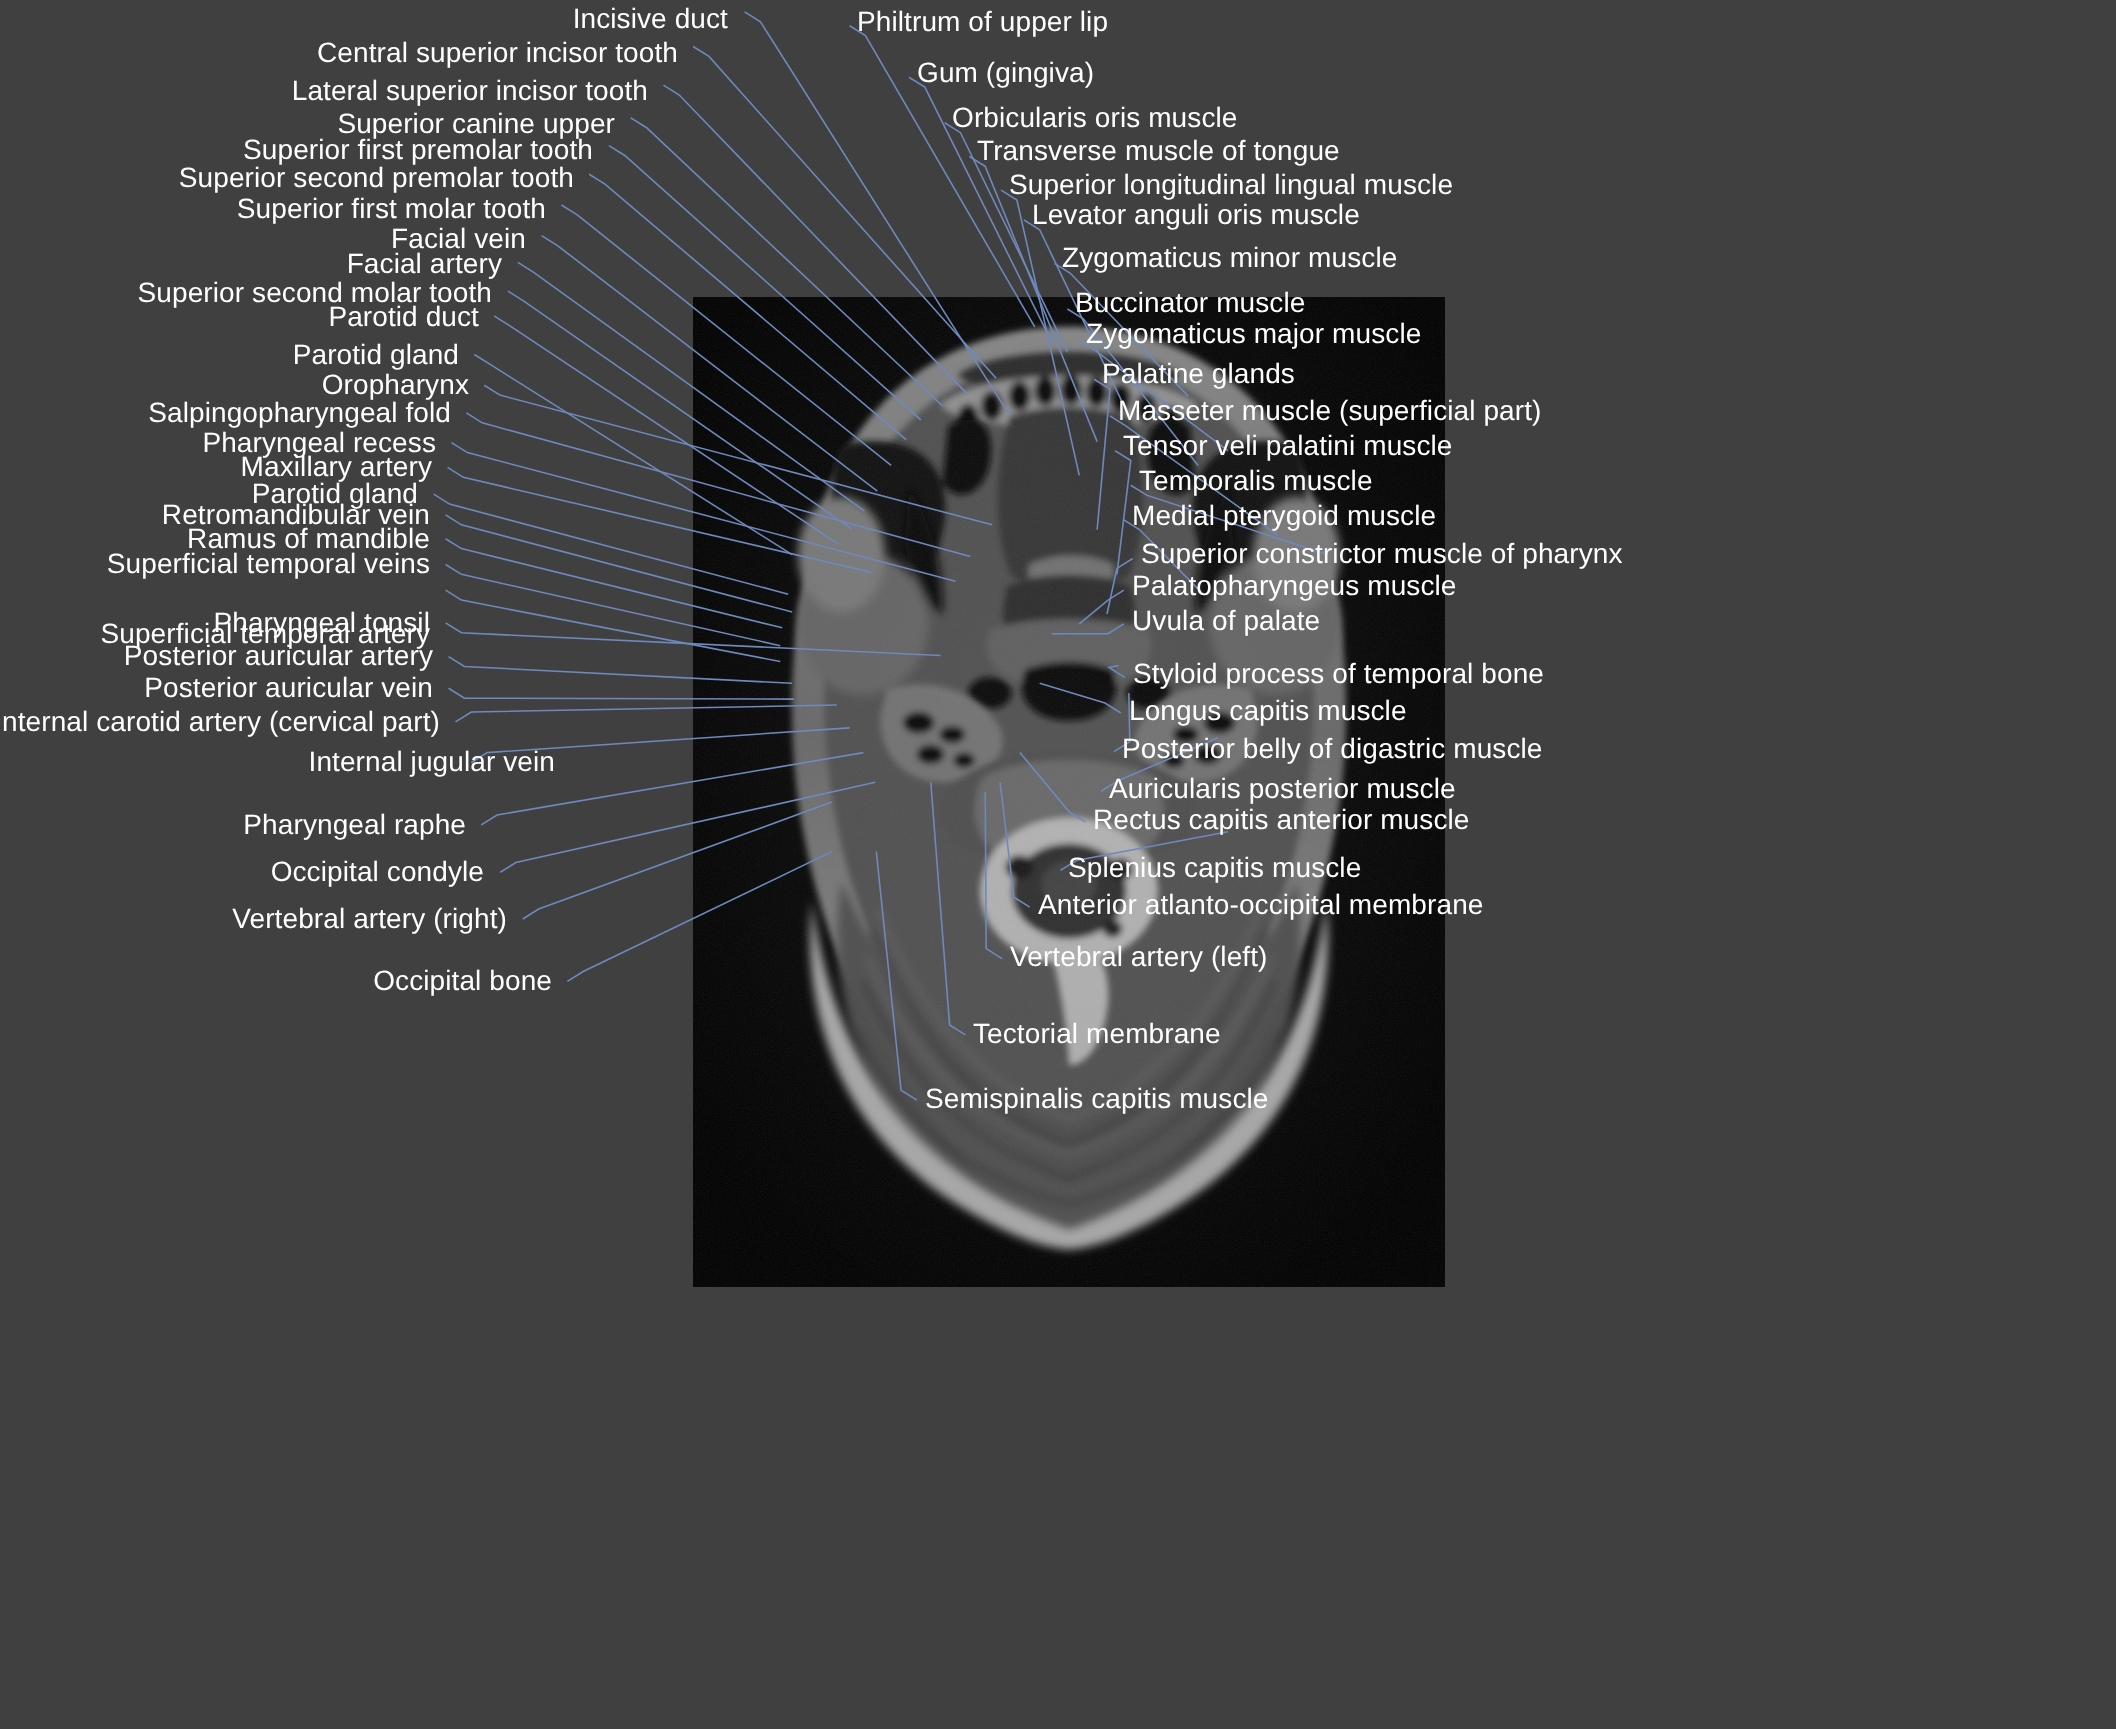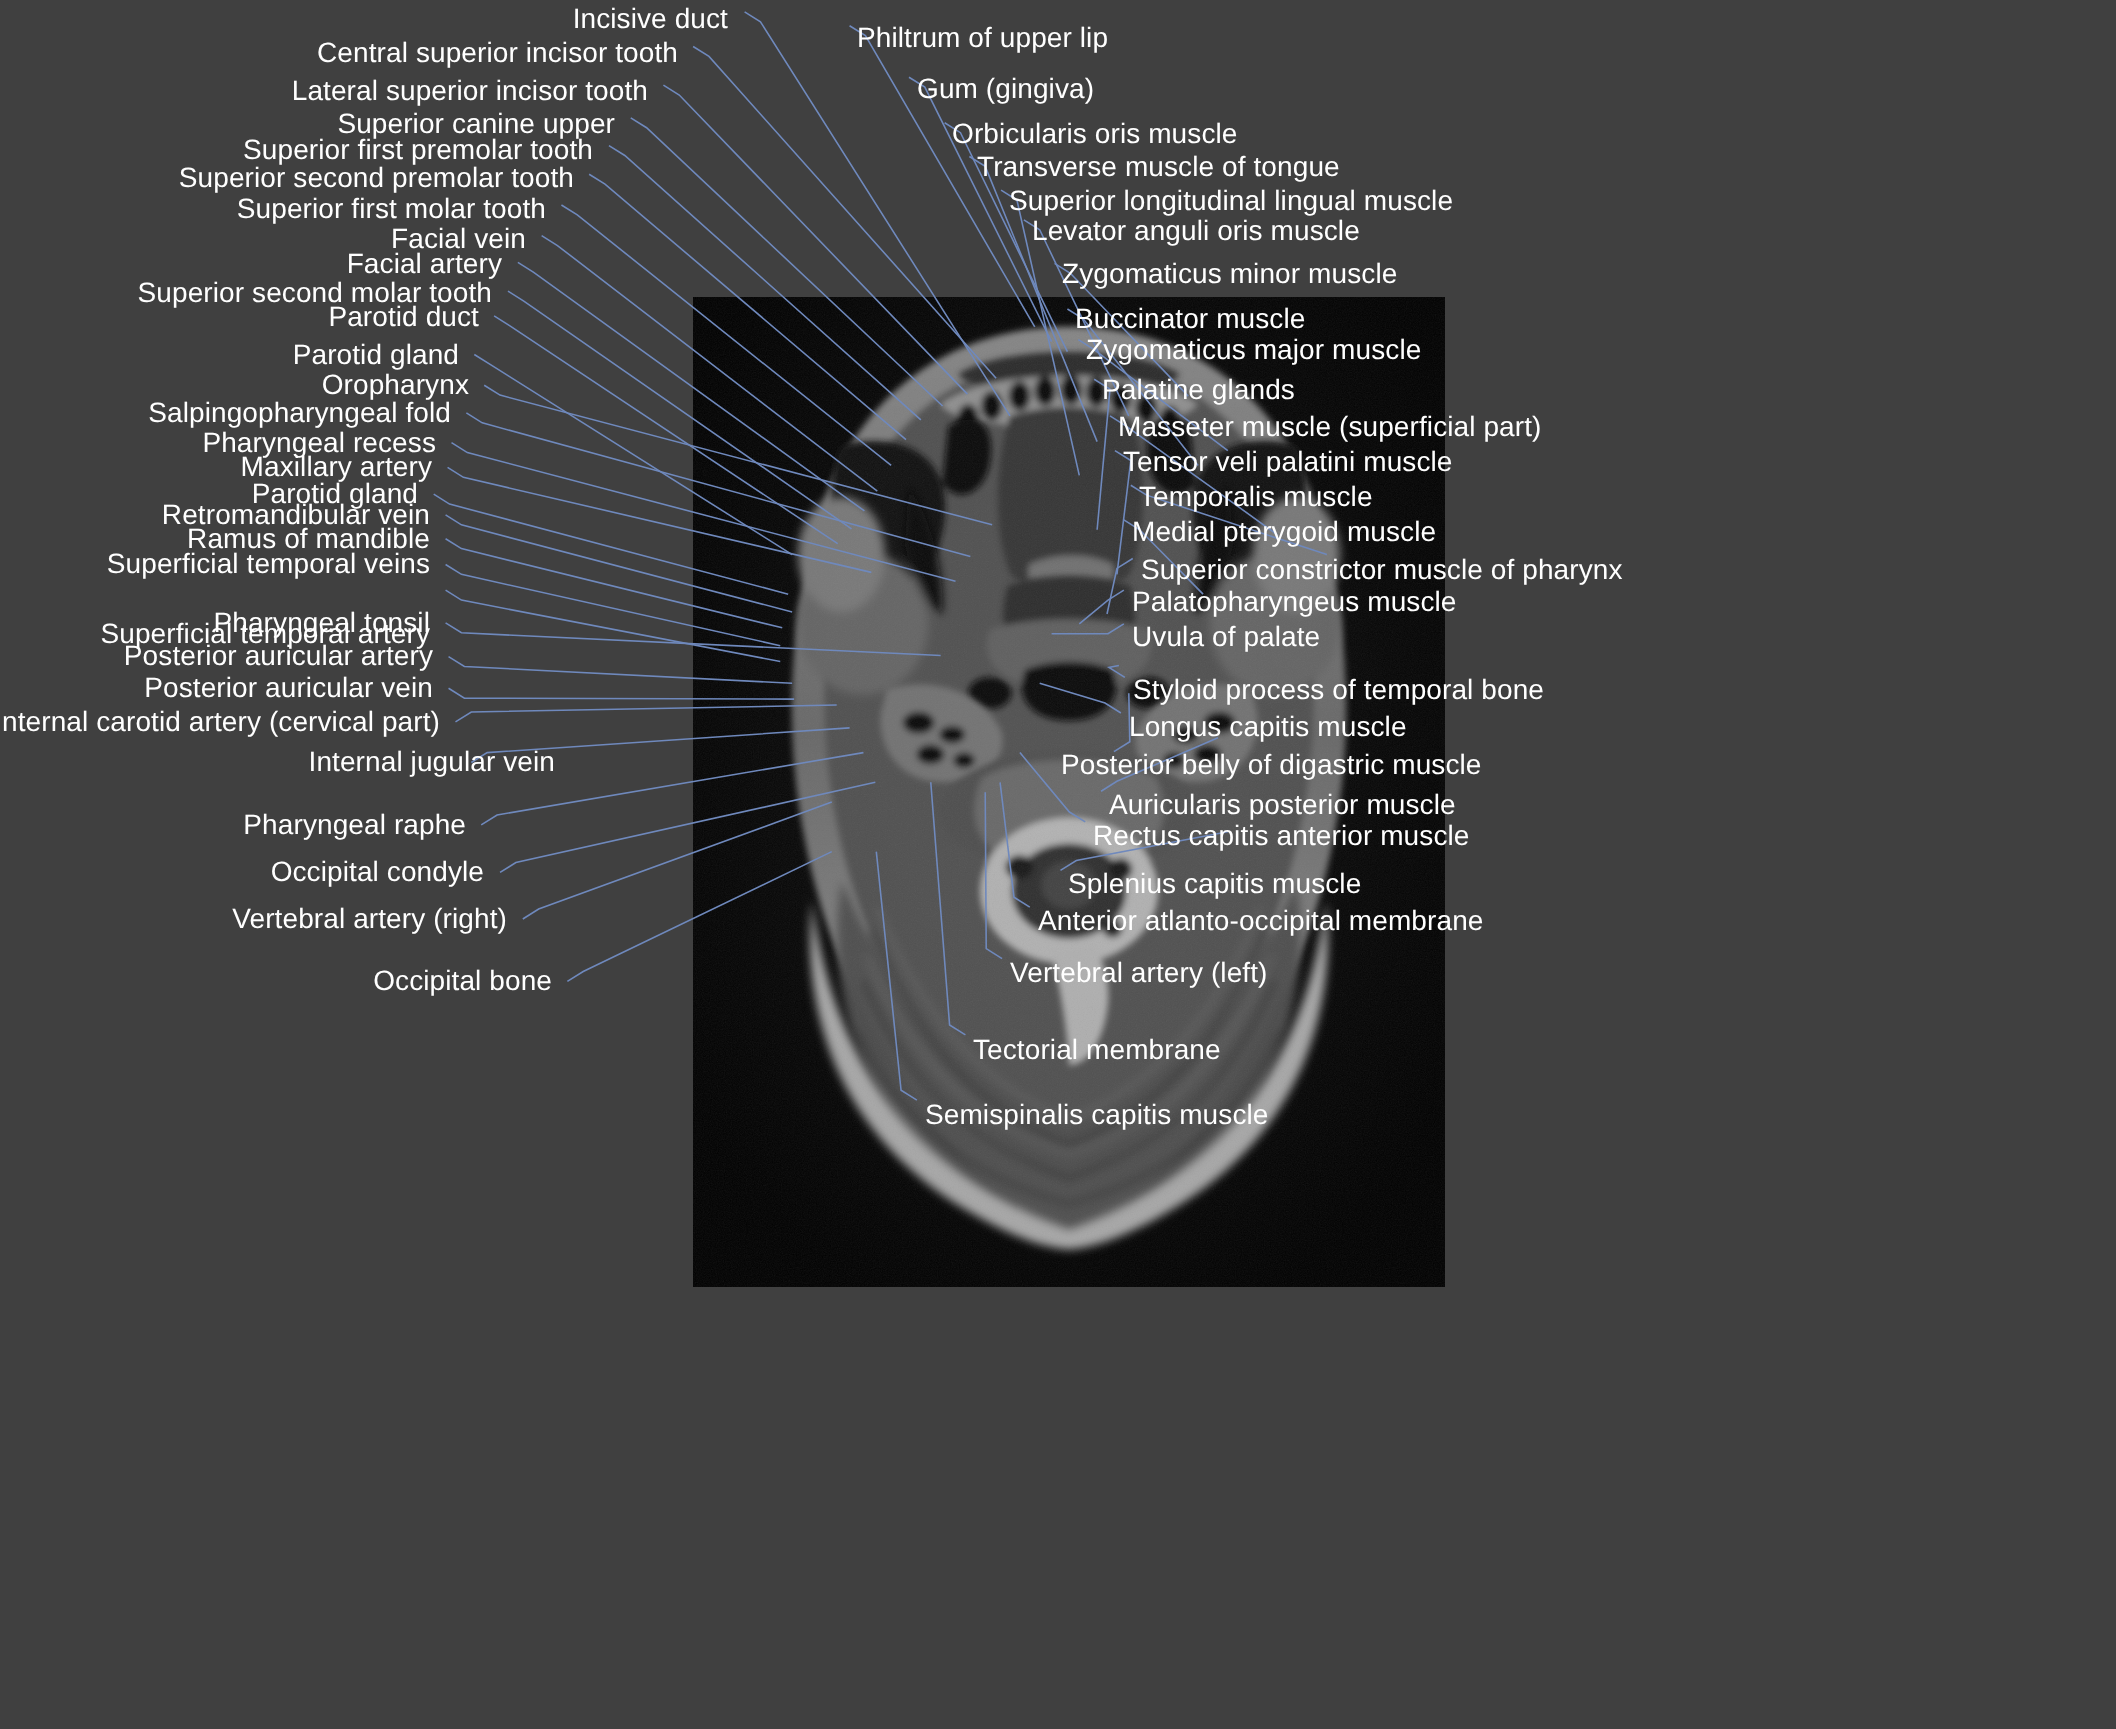--- a/index.html
+++ b/index.html
@@ -21,21 +21,21 @@
   .lbl{
     position:absolute;
     color:#ffffff;
     font-size:28px;
     line-height:30px;
     white-space:nowrap;
     letter-spacing:0.1px;
     text-rendering:geometricPrecision;
   }
   .lbl.r{transform:translateY(-50%);}          
-  .lbl.l{transform:translateY(-50%);margin-top:16px;}          
+  .lbl.l{transform:translateY(-50%);}          
 </style>
 </head>
 <body>
 
 <div id="stage">
 
   <div id="scan-wrap">
     <svg id="scan-svg" viewBox="0 0 760 1000" preserveAspectRatio="none">
       <defs>
         <radialGradient id="glow" cx="50%" cy="45%" r="62%">
@@ -318,21 +318,21 @@
       <div class="lbl l" style="left: 1102px; top: 374px;">Palatine glands</div>
       <div class="lbl l" style="left: 1118px; top: 411px;">Masseter muscle (superficial part)</div>
       <div class="lbl l" style="left: 1123px; top: 446px;">Tensor veli palatini muscle</div>
       <div class="lbl l" style="left: 1139px; top: 481px;">Temporalis muscle</div>
       <div class="lbl l" style="left: 1132px; top: 516px;">Medial pterygoid muscle</div>
       <div class="lbl l" style="left: 1141px; top: 554px;">Superior constrictor muscle of pharynx</div>
       <div class="lbl l" style="left: 1132px; top: 586px;">Palatopharyngeus muscle</div>
       <div class="lbl l" style="left: 1132px; top: 621px; text-align: center;">Uvula of palate</div>
       <div class="lbl l" style="left: 1133px; top: 674px;">Styloid process of temporal bone</div>
       <div class="lbl l" style="left: 1129px; top: 711px;">Longus capitis muscle</div>
-      <div class="lbl l" style="left: 1061px; top: 749px; text-align: right;">Posterior belly of digastric muscle</div>
+      <div class="lbl l" style="left: 1122px; top: 749px; text-align: right;">Posterior belly of digastric muscle</div>
       <div class="lbl l" style="left: 1109px; top: 789px;">Auricularis posterior muscle</div>
       <div class="lbl l" style="left: 1093px; top: 820px;">Rectus capitis anterior muscle</div>
       <div class="lbl l" style="left: 1068px; top: 868px;">Splenius capitis muscle</div>
       <div class="lbl l" style="left: 1038px; top: 905px;">Anterior atlanto-occipital membrane</div>
       <div class="lbl l" style="left: 1010px; top: 957px;">Vertebral artery (left)</div>
       <div class="lbl l" style="left: 973px; top: 1034px;">Tectorial membrane</div>
       <div class="lbl l" style="left: 925px; top: 1099px;">Semispinalis capitis muscle</div>
     </div>
 
 </div>

